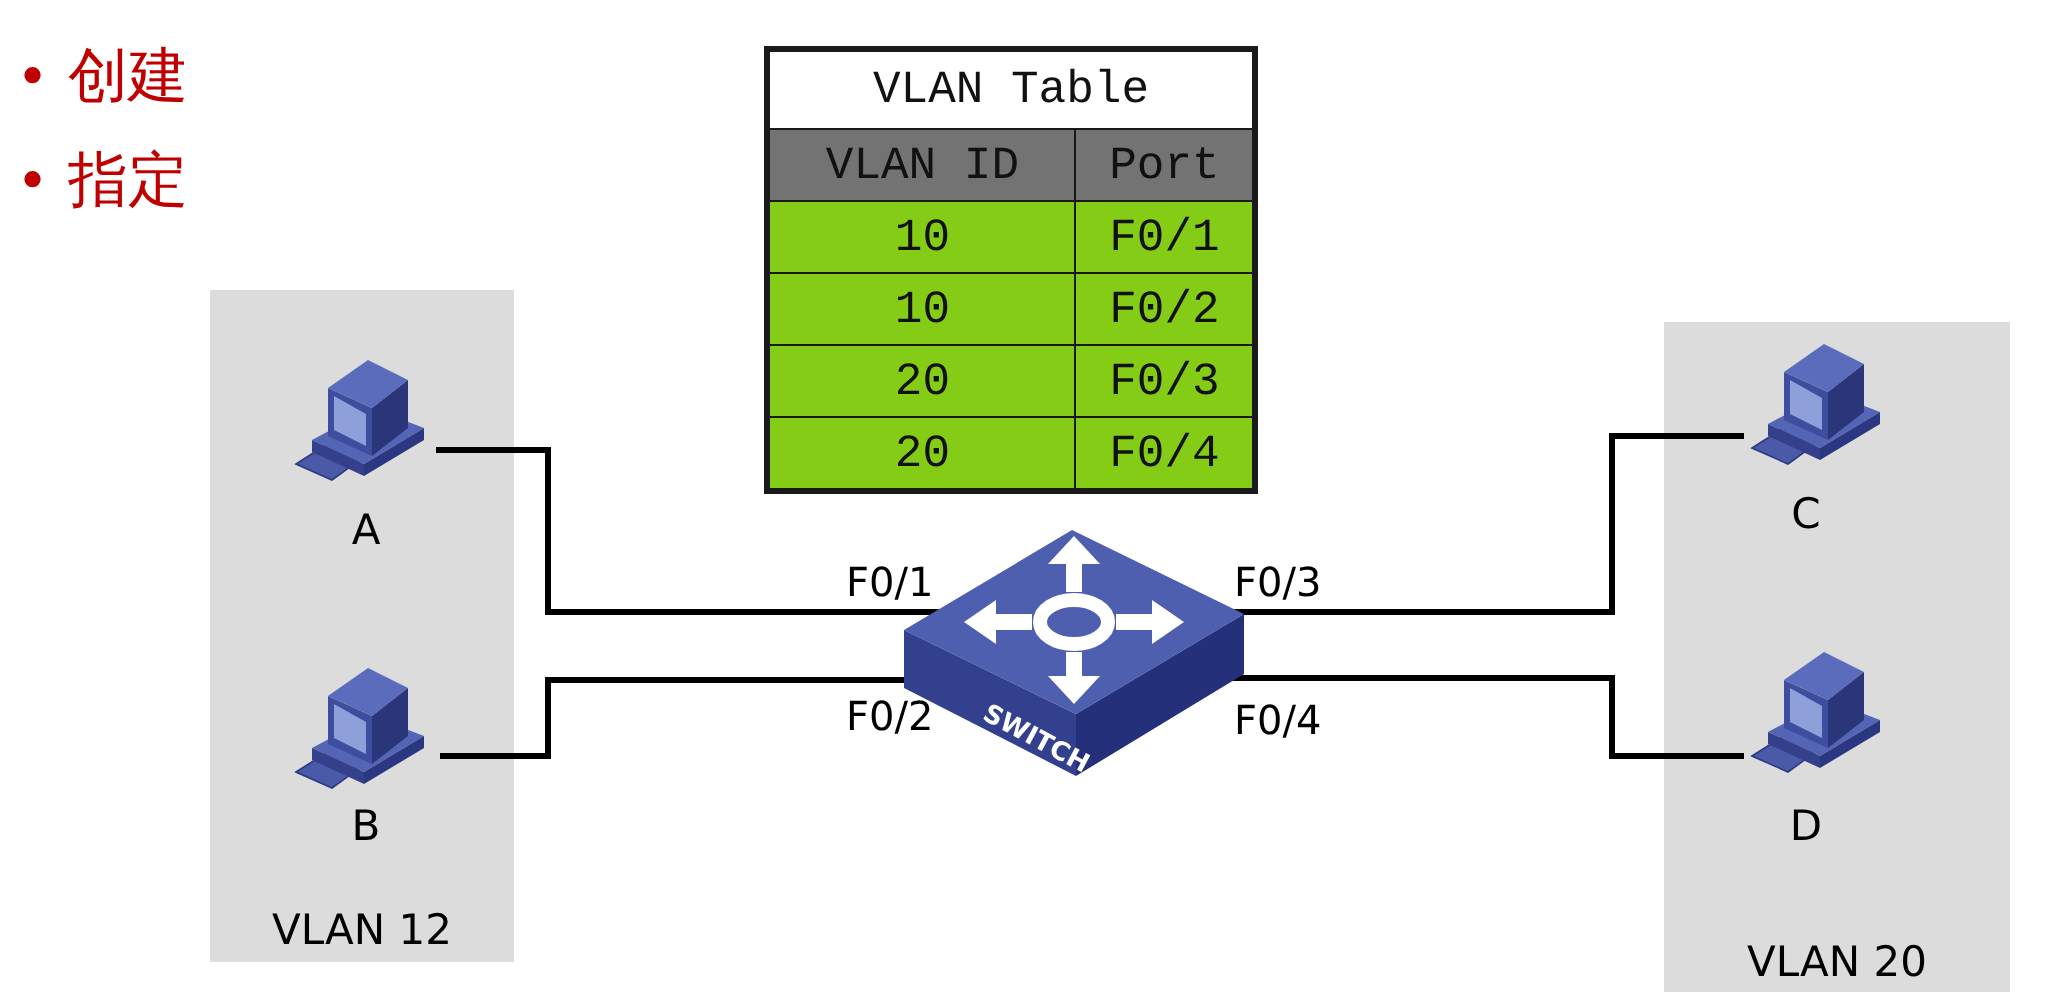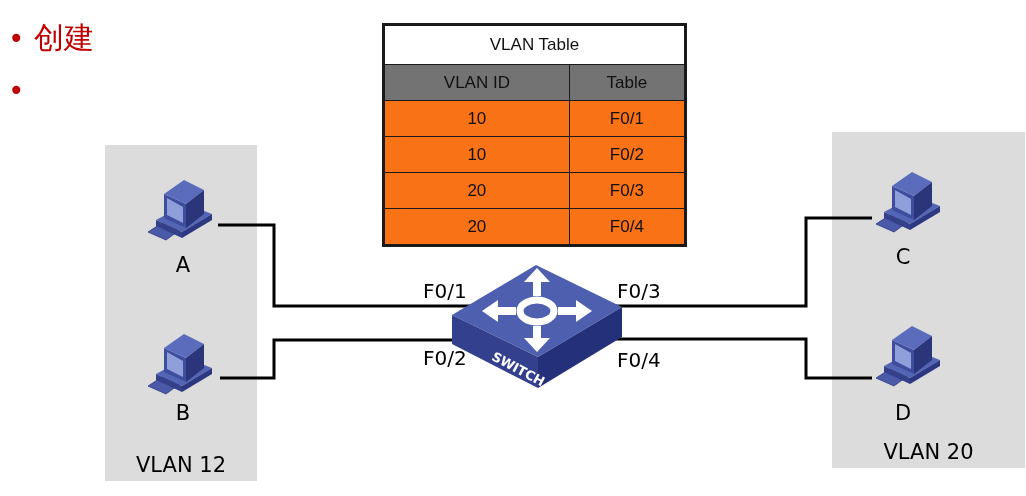--- a/index.html
+++ b/index.html
@@ -11,71 +11,72 @@
   .bullets { position: absolute; left: 8px; top: 12px; }
   .bullet-line {
     display: flex; align-items: center; height: 52px;
     font-size: 30px; color: #000;
   }
   .bullet-dot { color: #c00000; font-size: 28px; margin-right: 10px; width: 16px; text-align: center; }
   .hl { color: #c00000; }
 
   .vlan-zone { position: absolute; background: #dcdcdc; }
   .zone-left { left: 105px; top: 145px; width: 152px; height: 336px; }
-  .zone-right { left: 832px; top: 132px; width: 173px; height: 336px; padding-left: 20px; }
+  .zone-right { left: 832px; top: 161px; width: 173px; height: 336px; }
   .zone-label {
     position: absolute; bottom: 4px; left: 0; right: 0; text-align: center;
     font-size: 21px; color: #000;
   }
 
   .vlan-table {
-    position: absolute; left: 382px; top: 23px; width: 305px;
+    position: absolute; left: 382px; top: 23px; width: 247px;
     border-collapse: collapse; border: 3px solid #1a1a1a;
-    font-family: Liberation Sans, sans-serif; font-size: 17px;
+    font-family: Liberation Mono, monospace; font-size: 23px;
   }
   .vlan-table td, .vlan-table th {
     border: 1.5px solid #1a1a1a; text-align: center; height: 35px; padding: 0;
     font-weight: normal; color: #111;
   }
   .vlan-table .title-cell { background: #fff; height: 38px; }
   .vlan-table .head-row th { background: #737373; }
-  .vlan-table .data-row td { background: #f97316; }
+  .vlan-table .data-row td { background: #84cc16; }
 
   svg.net { position: absolute; left: 0; top: 0; }
   .port-label { font-family: "DejaVu Sans", sans-serif; font-size: 20px; fill: #000; }
   .host-label { font-family: "DejaVu Sans", sans-serif; font-size: 21px; fill: #000; }
 </style>
 </head>
 <body>
 
 <div class="bullets">
   <div class="bullet-line">
     <span class="bullet-dot">•</span>
     <span class="hl">创建</span>
   </div>
   <div class="bullet-line">
     <span class="bullet-dot">•</span>
+    <span class="hl">指定</span>
   </div>
 </div>
 
 <div class="vlan-zone zone-left">
   <div class="zone-label">VLAN 12</div>
 </div>
 <div class="vlan-zone zone-right">
   <div class="zone-label">VLAN 20</div>
 </div>
 
 <table class="vlan-table">
   <tbody>
       <tr>
     <td colspan="2" class="title-cell">VLAN Table</td>
   </tr>
   <tr class="head-row">
     <th>VLAN ID</th>
-    <th>Table</th>
+    <th>Port</th>
   </tr>
   <tr class="data-row">
     <td>10</td>
     <td>F0/1</td>
   </tr>
   <tr class="data-row">
     <td>10</td>
     <td>F0/2</td>
   </tr>
   <tr class="data-row">

